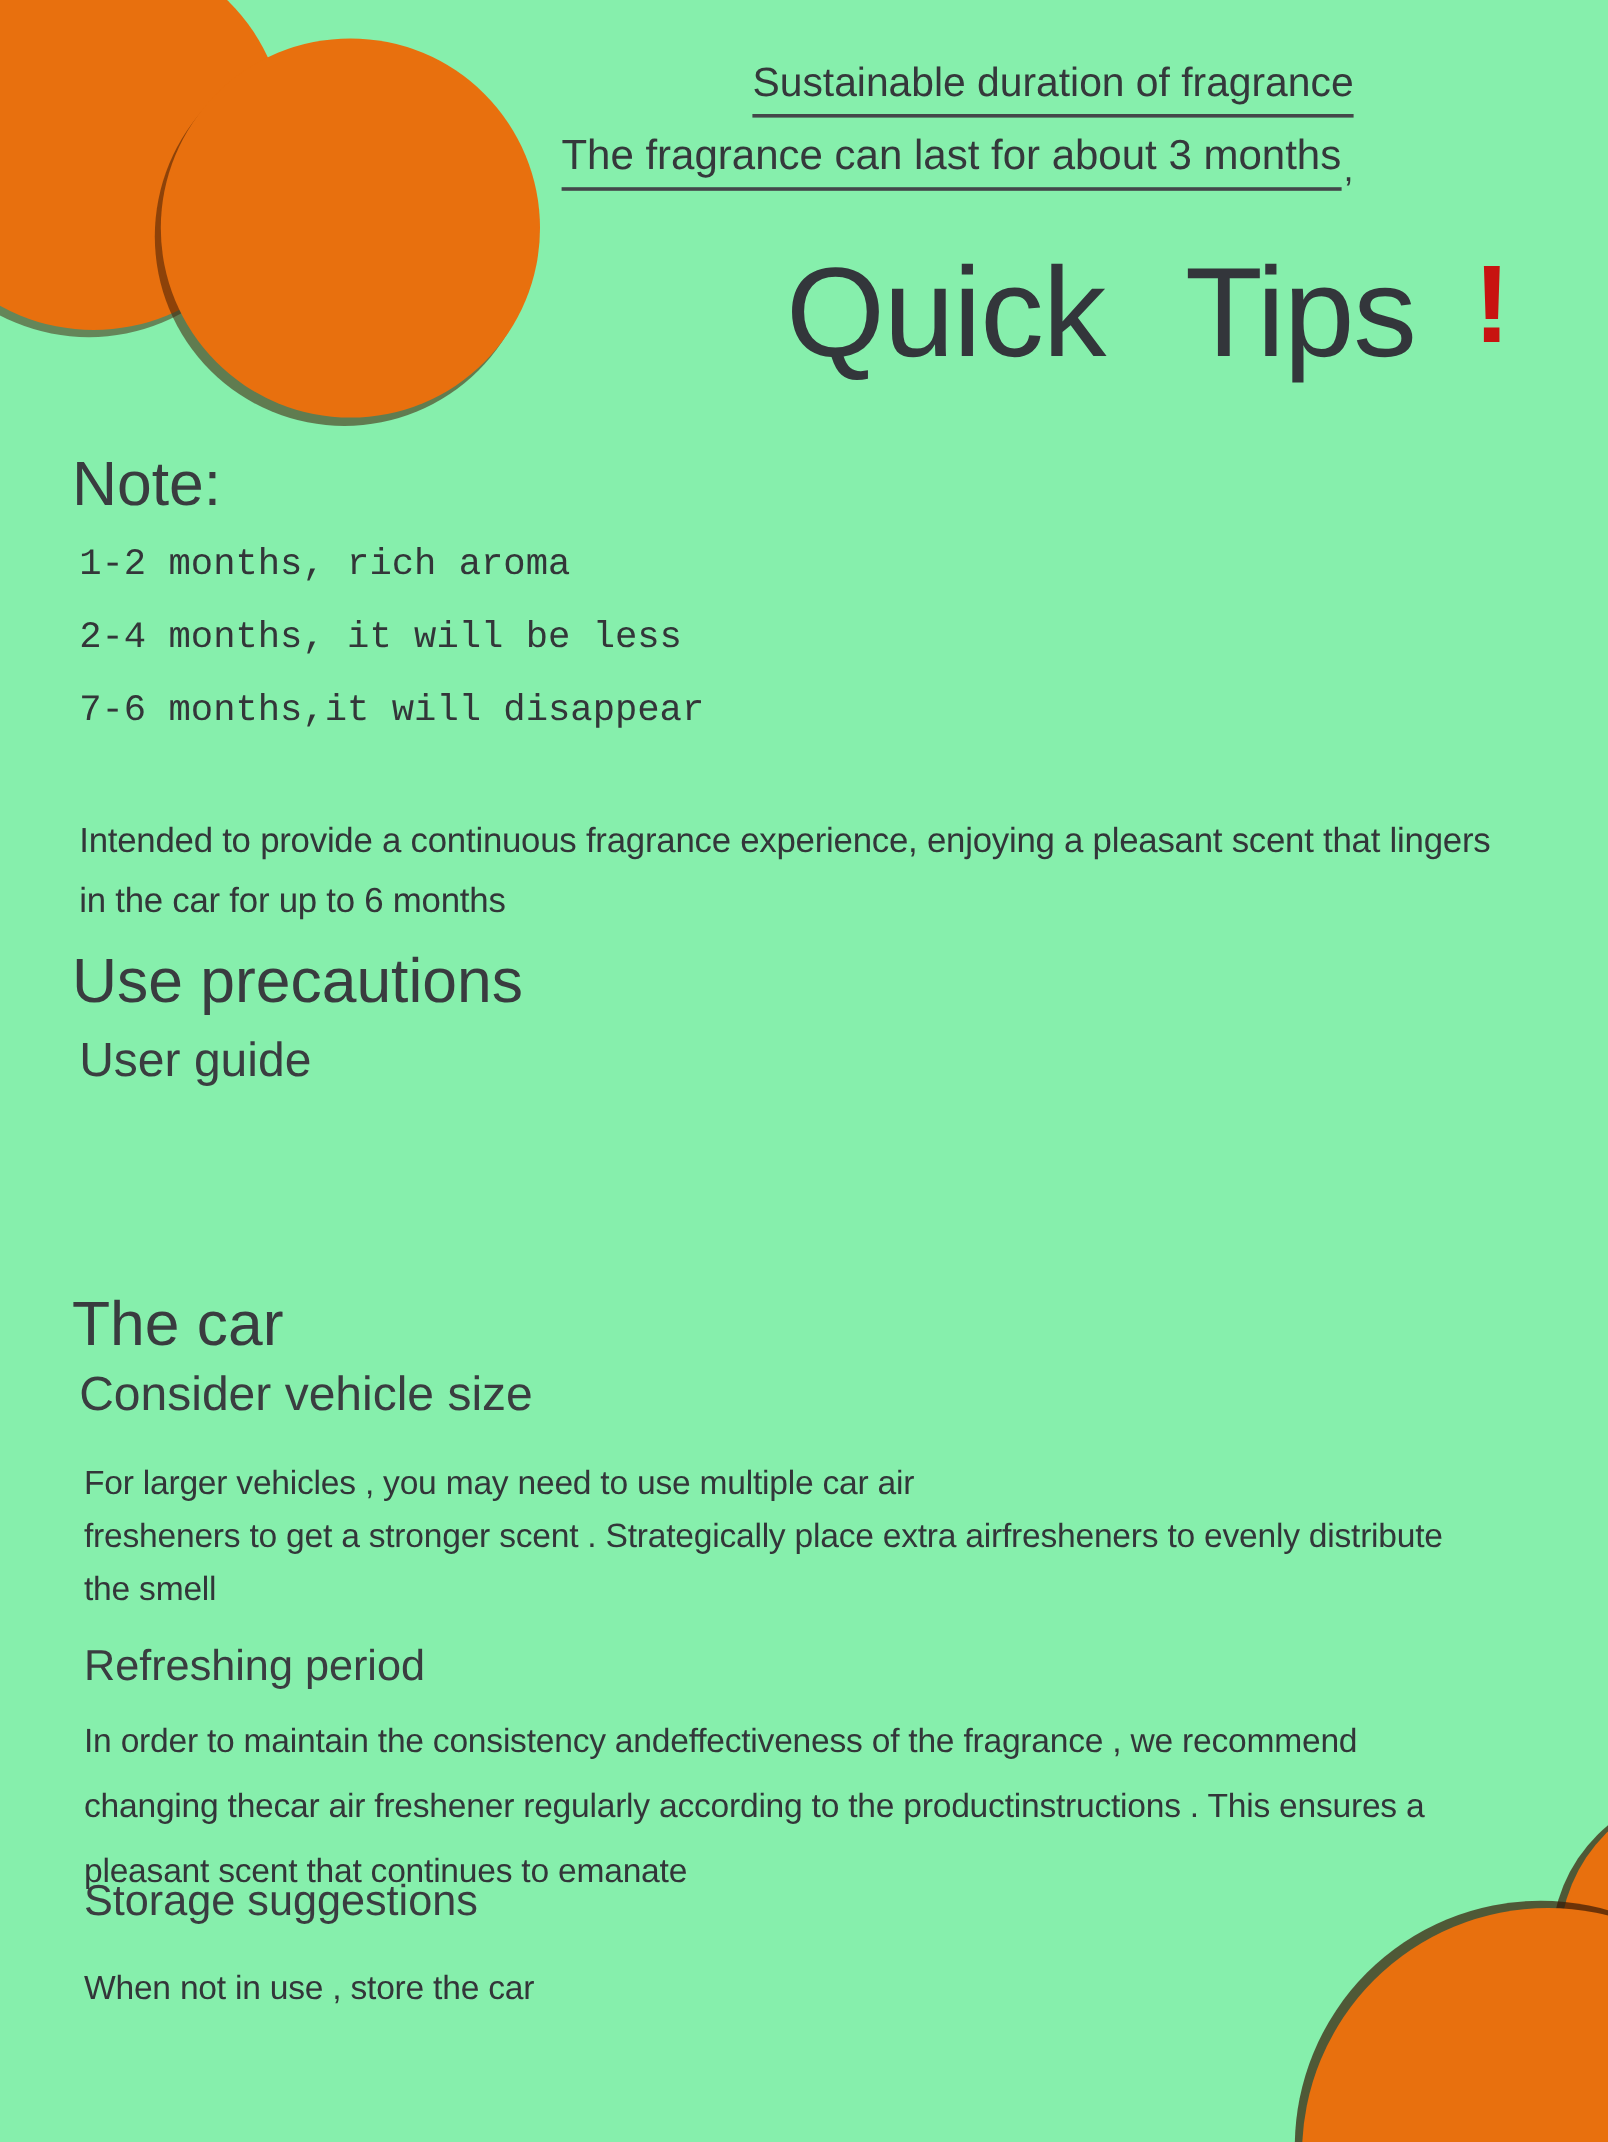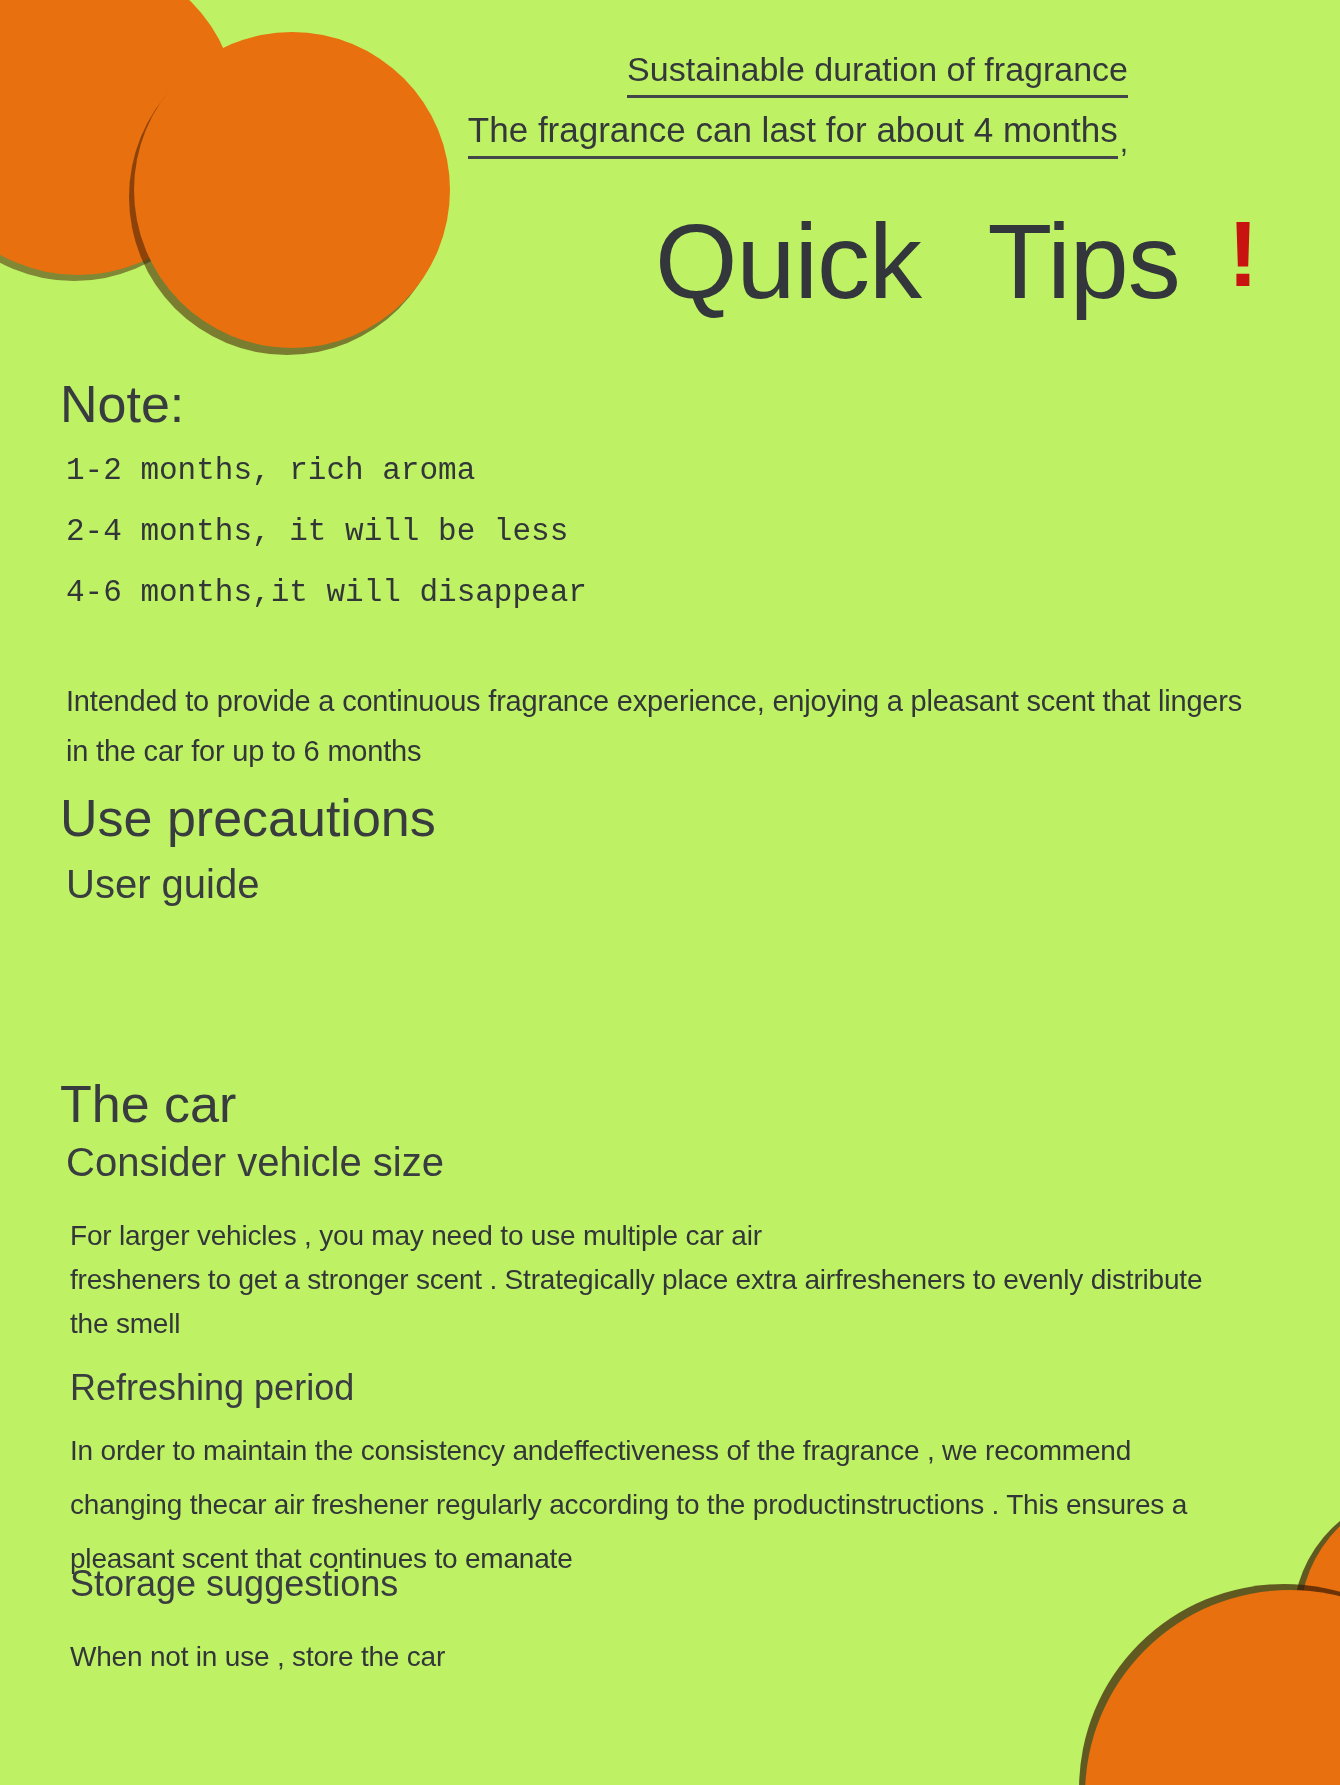--- a/index.html
+++ b/index.html
@@ -1,20 +1,20 @@
 <!DOCTYPE html>
 <html><head>
 <meta charset="utf-8">
 <style>
   html,body{margin:0;padding:0;}
   body{background:#e9e7e2;}
   .page{
     position:relative;
     width:1340px;height:1785px;
-    background:#bef264;
+    background:#86efac;
     overflow:hidden;
     font-family:"Liberation Sans", sans-serif;
     color:#34373a;
   }
   
   .blob{position:absolute;border-radius:50%;background:#e8700e;}
   .blob-tl-big{left:-82px;top:-45px;width:320px;height:320px;box-shadow:-4px 6px 0 0 rgba(66,30,5,.5);}
   .blob-tl-small{left:134px;top:32px;width:316px;height:316px;box-shadow:-5px 7px 0 0 rgba(66,30,5,.55);}
   .blob-br-small{left:1300px;top:1490px;width:260px;height:260px;box-shadow:-7px 1px 0 0 rgba(55,25,5,.7);}
   .blob-br-big{left:1085px;top:1590px;width:410px;height:410px;box-shadow:-6px -6px 0 0 rgba(55,25,5,.7);}
@@ -81,33 +81,33 @@
 
 <div class="page">
 
   <div class="blob blob-tl-big"></div>
   <div class="blob blob-tl-small"></div>
   <div class="blob blob-br-small"></div>
   <div class="blob blob-br-big"></div>
 
   <div class="dur-block">
     <span class="dur-line"><span class="u">Sustainable duration of fragrance</span></span>
-    <span class="dur-line second"><span class="u">The fragrance can last for about 4 months</span><span class="dur-suffix">,</span></span>
+    <span class="dur-line second"><span class="u">The fragrance can last for about 3 months</span><span class="dur-suffix">,</span></span>
   </div>
 
   <div class="title-row">
     <span class="title-text">Quick Tips</span>
     <span class="title-bang">!</span>
   </div>
 
   <div class="h1 note-heading">Note:</div>
   <div class="note-items">
     <span>1-2 months, rich aroma</span>
     <span>2-4 months, it will be less</span>
-    <span>4-6 months,it will disappear</span>
+    <span>7-6 months,it will disappear</span>
   </div>
 
   <div class="body intro">Intended to provide a continuous fragrance experience, enjoying a pleasant scent that lingers
 in the car for up to 6 months</div>
 
   <div class="h1 s1-heading">Use precautions</div>
   <div class="h2 s1-sub">User guide</div>
 
   <div class="h1 s2-heading">The car</div>
   <div class="h2 s2-sub">Consider vehicle size</div>

